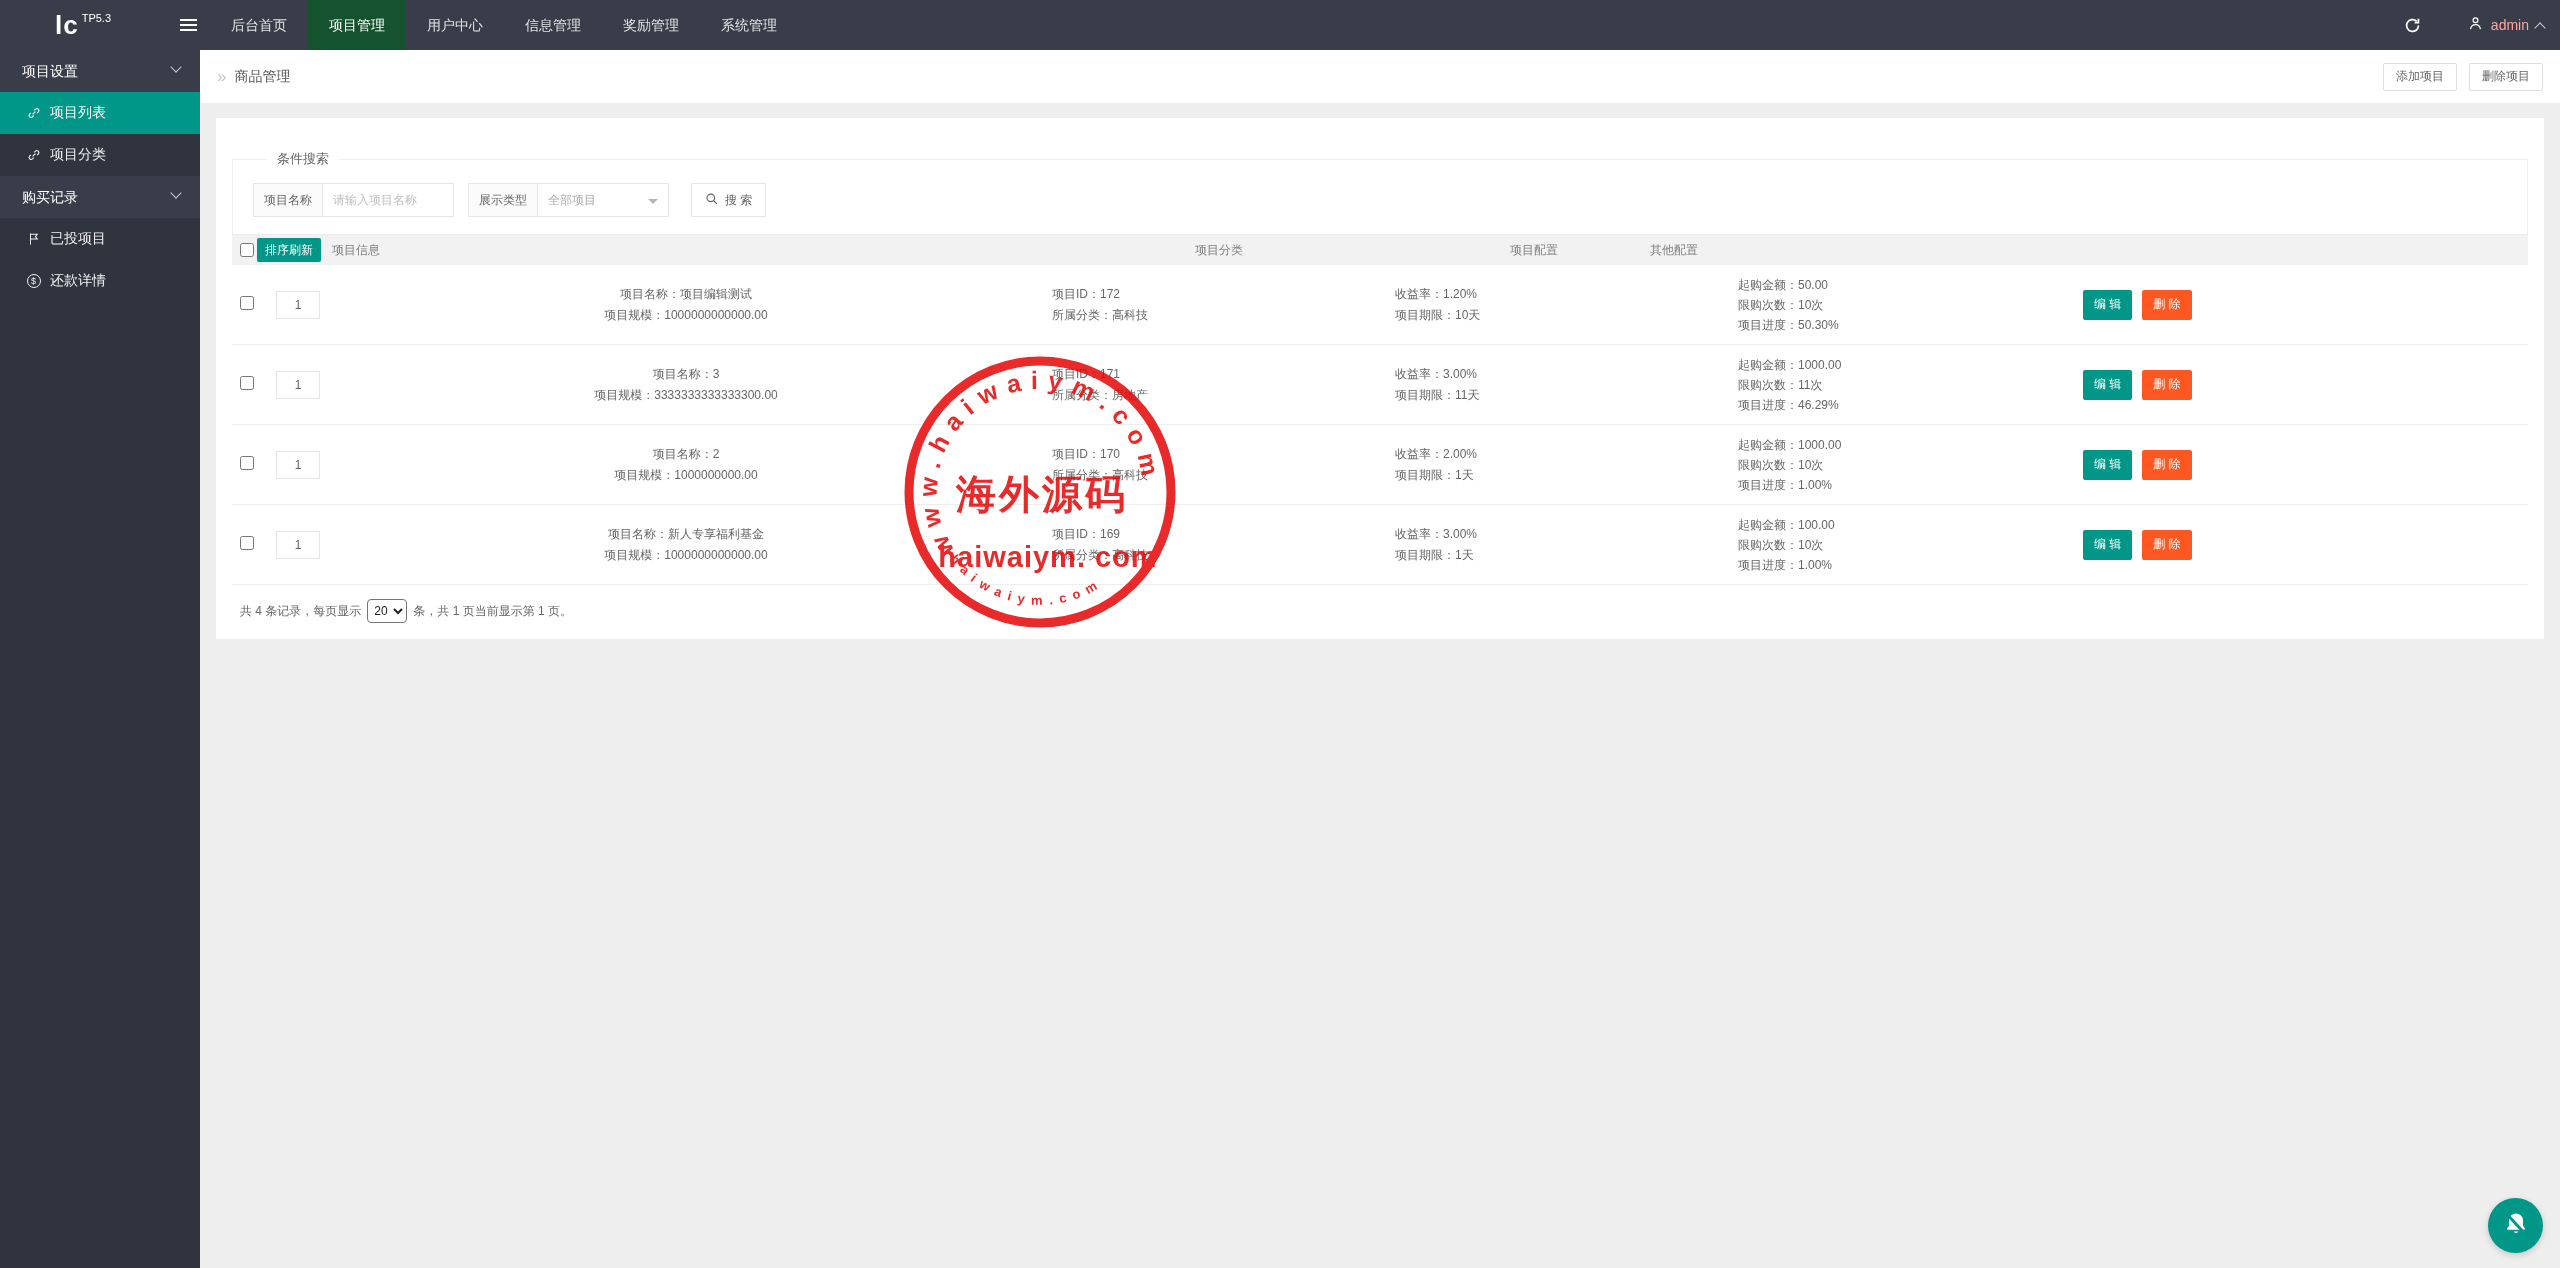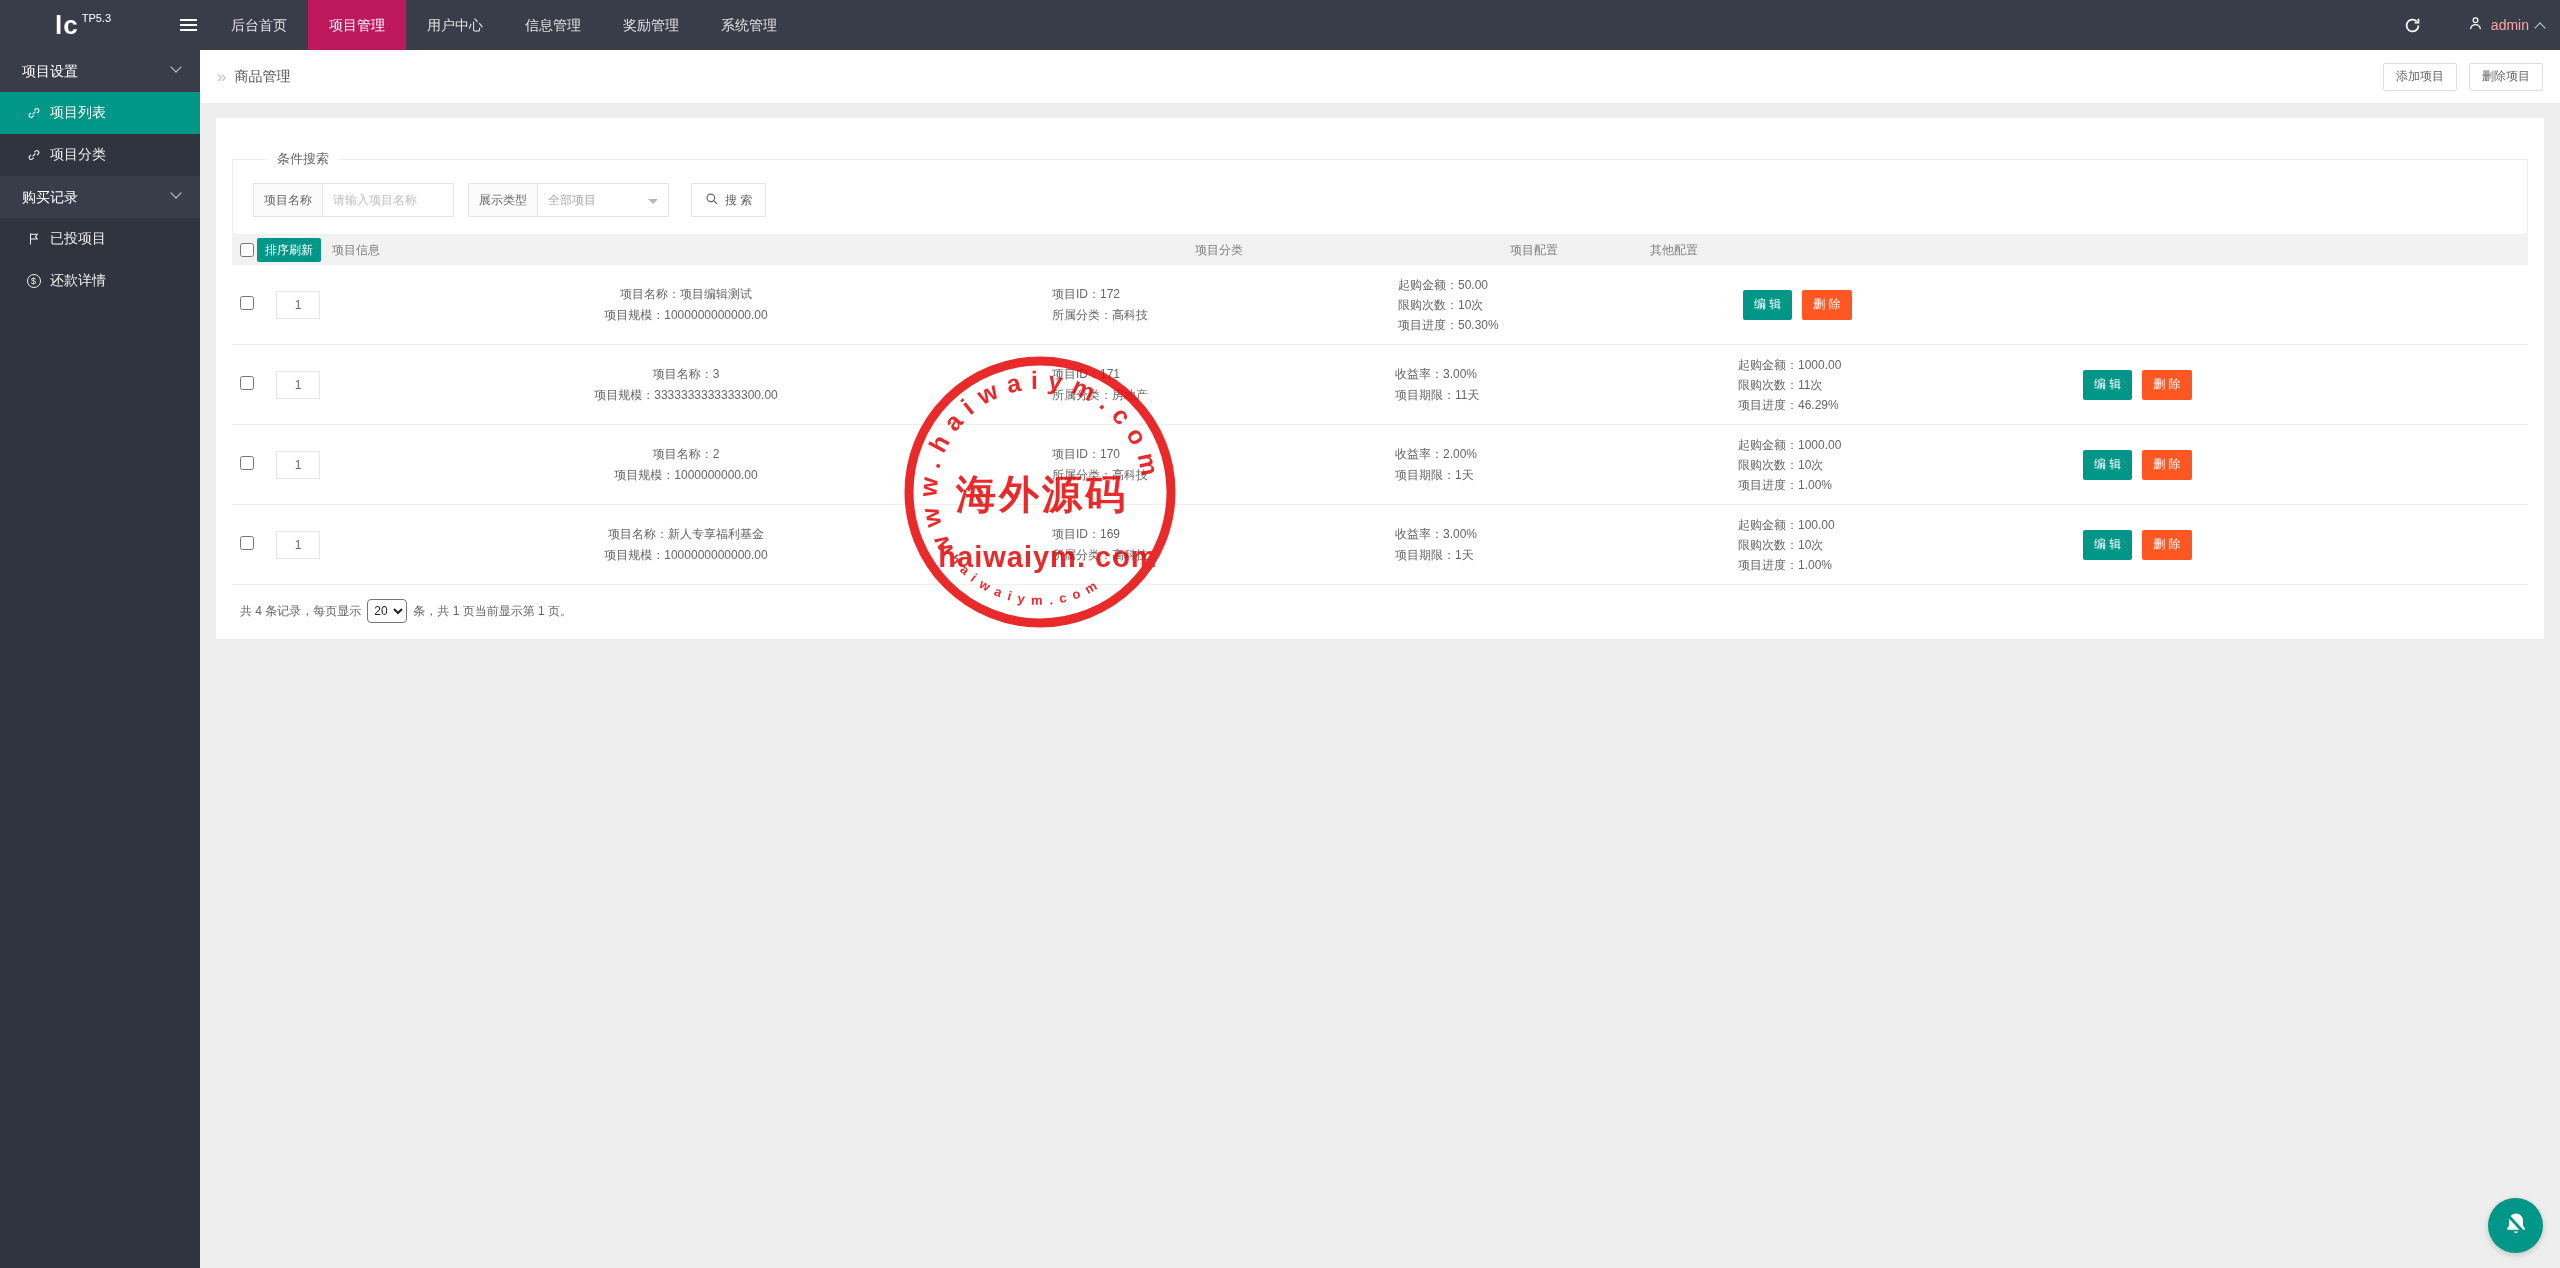--- a/index.html
+++ b/index.html
@@ -8,21 +8,21 @@
 
   
   .topbar { position:absolute; left:0; top:0; width:2560px; height:50px; background:#393D49; display:flex; align-items:stretch; z-index:10; }
   .logo { width:166px; display:flex; align-items:center; justify-content:center; color:#fff; cursor:pointer; }
   .logo .logo-main { font-size:26px; font-weight:bold; letter-spacing:1px; }
   .logo sup { font-size:11px; margin-left:3px; position:relative; top:-7px; }
   .hamburger { width:44px; display:flex; flex-direction:column; justify-content:center; align-items:center; gap:3px; cursor:pointer; }
   .hamburger i { display:block; width:17px; height:2px; background:#fff; }
   .topnav { display:flex; align-items:stretch; }
   .nav-item { line-height:50px; padding:0 21px; font-size:14px; color:#e2e2e2; cursor:pointer; text-decoration:none; }
-  .nav-item.active { background:#be185d; color:#fff; }
+  .nav-item.active { background:#14532d; color:#fff; }
   .topbar-right { margin-left:auto; display:flex; align-items:center; padding-right:16px; }
   .refresh-btn { width:20px; height:20px; margin-right:44px; cursor:pointer; display:flex; align-items:center; justify-content:center; }
   .userbox { display:flex; align-items:center; gap:7px; color:#fca5a5; font-size:14px; cursor:pointer; }
   .chev { display:inline-block; width:8px; height:8px; border-right:1.5px solid #c7cad1; border-bottom:1.5px solid #c7cad1; }
   .chev.down { transform:rotate(45deg); margin-top:-4px; }
   .chev.up { transform:rotate(-135deg); margin-top:5px; }
 
   
   .sidebar { position:absolute; left:0; top:50px; bottom:0; width:200px; background:#2F343F; z-index:9; }
   .side-group { height:42px; line-height:42px; padding:0 22px; background:#393D49; color:#fff; font-size:14px; position:relative; cursor:pointer; }
@@ -225,20 +225,24 @@
       <input class="sort-input" type="text" value="1" style="">
     </div>
     <div class="c c-info">
       <div class="ln"><span>项目名称：</span><span>项目编辑测试</span></div>
       <div class="ln"><span>项目规模：</span><span>1000000000000.00</span></div>
     </div>
     <div class="c c-cat">
       <div class="ln"><span>项目ID：</span><span>172</span></div>
       <div class="ln"><span>所属分类：</span><span>高科技</span></div>
     </div>
+    <div class="c c-conf">
+      <div class="ln"><span>收益率：</span><span>1.20%</span></div>
+      <div class="ln"><span>项目期限：</span><span>10天</span></div>
+    </div>
     <div class="c c-other">
       <div class="ln"><span>起购金额：</span><span>50.00</span></div>
       <div class="ln"><span>限购次数：</span><span>10次</span></div>
       <div class="ln"><span>项目进度：</span><span>50.30%</span></div>
     </div>
     <div class="c c-act">
       <button class="act-btn btn-edit">编 辑</button>
       <button class="act-btn btn-del">删 除</button>
     </div>
   </div>

